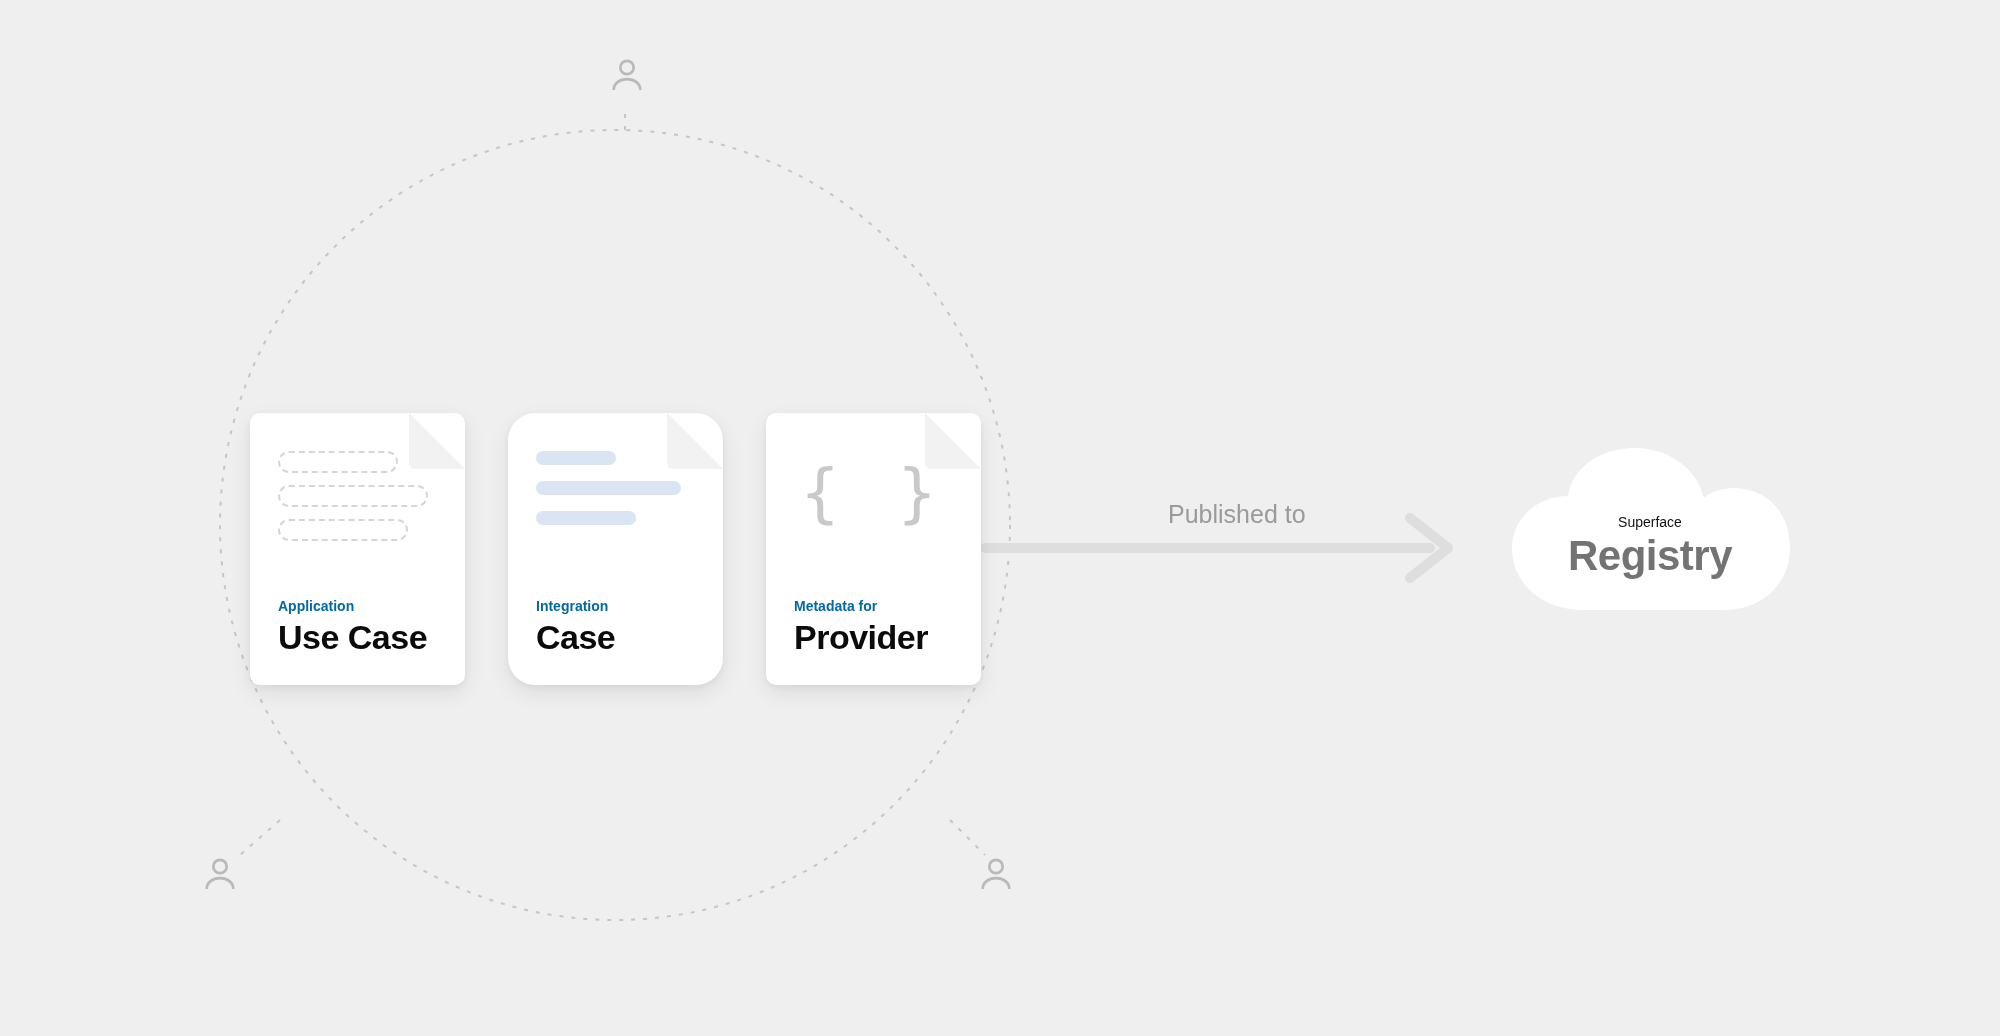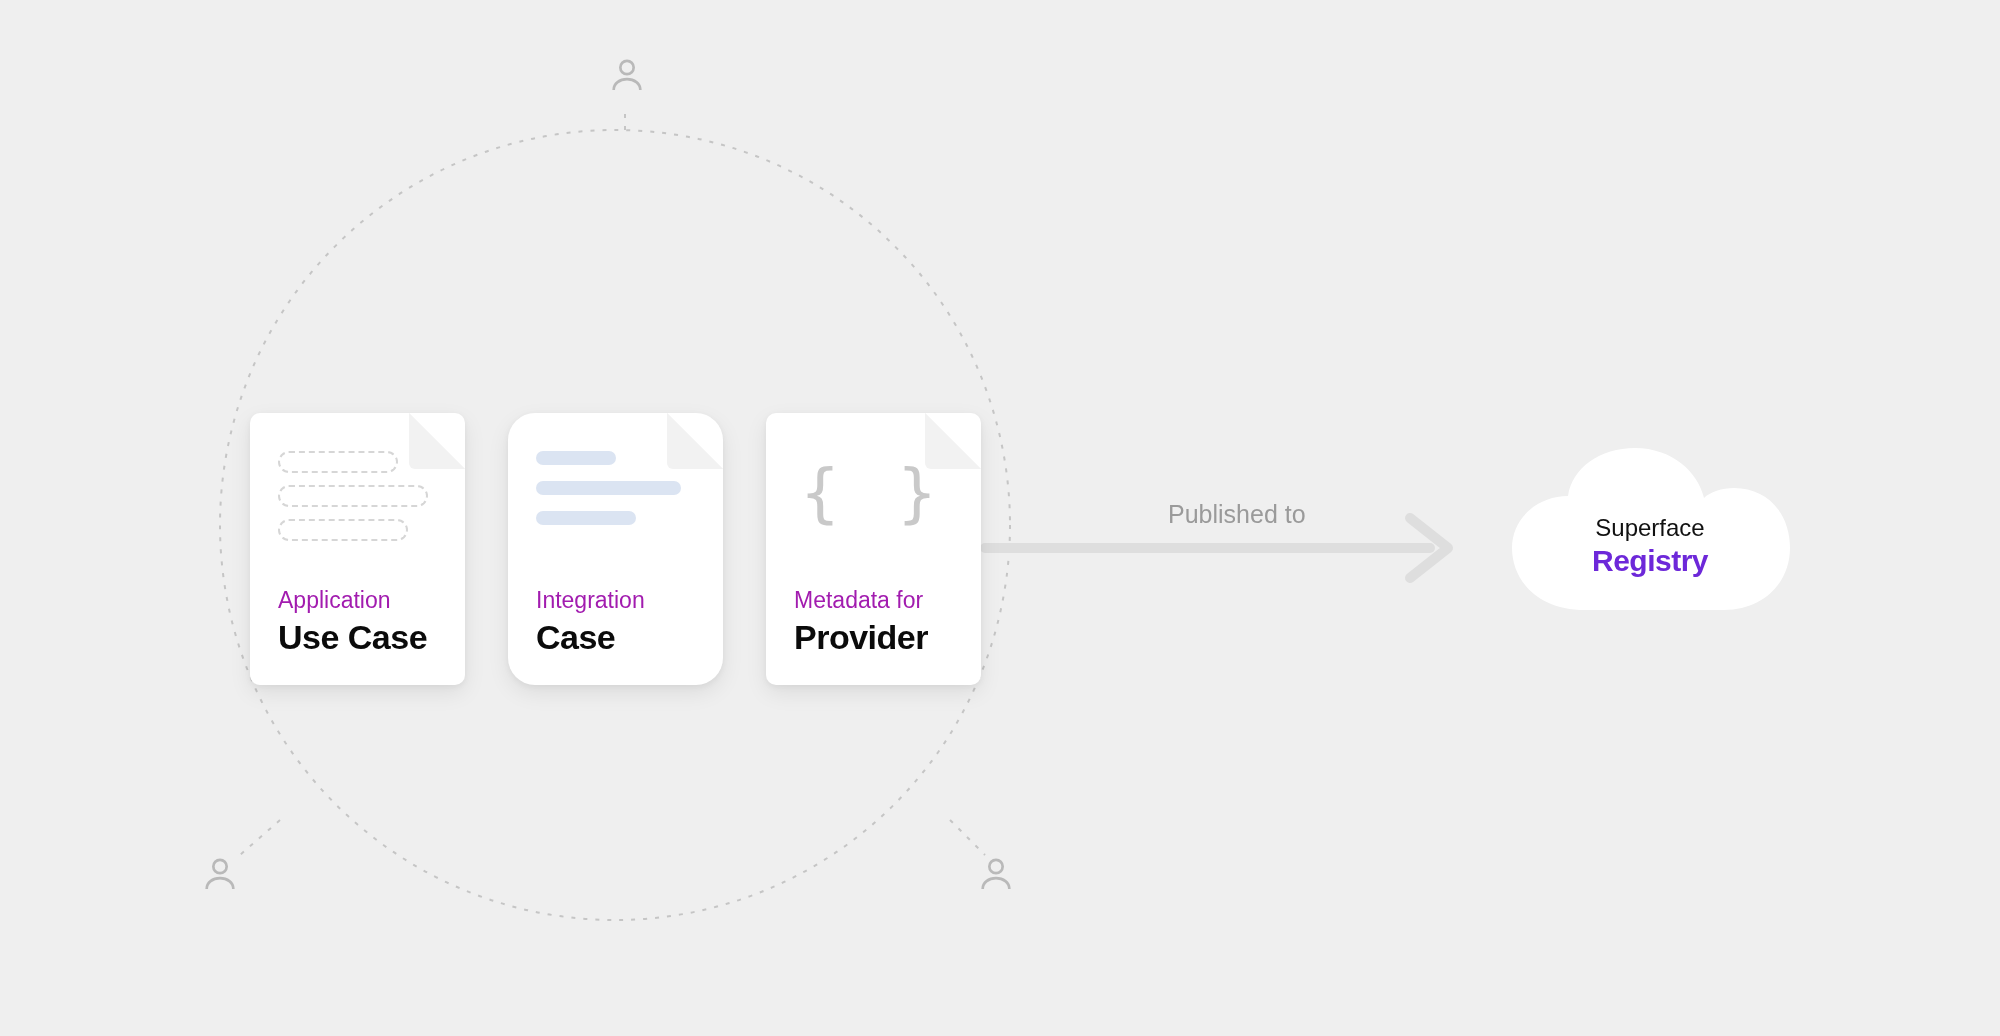--- a/index.html
+++ b/index.html
@@ -44,23 +44,23 @@
     width: 56px; height: 56px;
     background: #efefef;
     clip-path: polygon(0 0, 100% 0, 100% 100%);
   }
   .card .labels {
     position: absolute;
     left: 28px;
     bottom: 28px;
   }
   .card .sub {
-    font-size: 23px;
-    font-weight: 400;
-    color: #a21caf;
+    font-size: 14px;
+    font-weight: 700;
+    color: #0369a1;
     margin-bottom: 4px;
   }
   .card .main {
     font-size: 34px;
     font-weight: 700;
     color: #0b0b0b;
     letter-spacing: -0.5px;
   }
   
   .dashed-line {
@@ -97,29 +97,29 @@
     text-align: center;
   }
   .cloud svg { display: block; margin: 0 auto; }
   .cloud .text {
     position: absolute;
     left: 0; right: 0;
     top: 74px;
     text-align: center;
   }
   .cloud .sub {
-    font-size: 24px;
+    font-size: 14px;
     font-weight: 400;
     color: #111;
     margin-bottom: 2px;
   }
   .cloud .main {
-    font-size: 30px;
+    font-size: 42px;
     font-weight: 700;
-    color: #6d28d9;
+    color: #737373;
     letter-spacing: -0.5px;
   }
   .user-icon {
     position: absolute;
     width: 40px; height: 40px;
   }
 </style>
 </head>
 <body>
 

